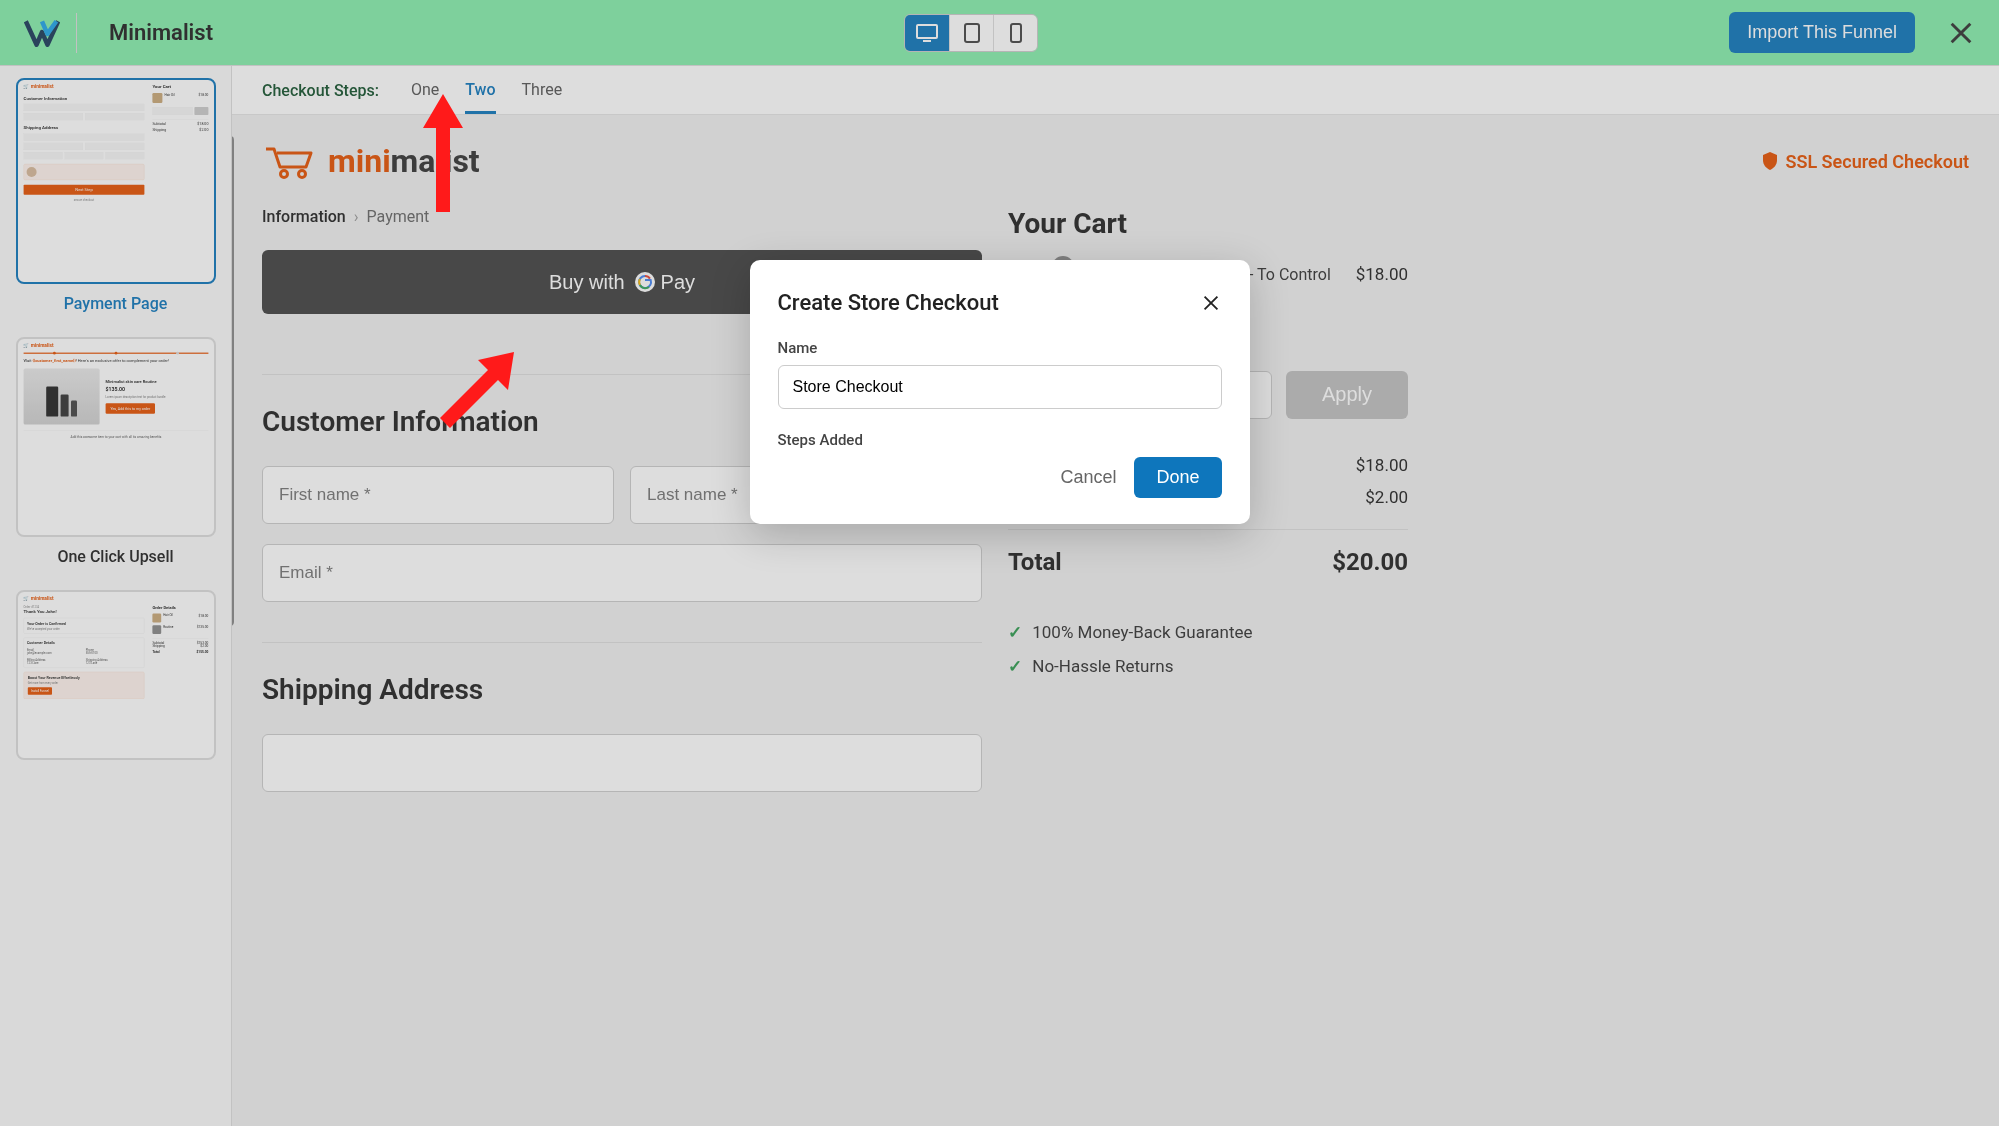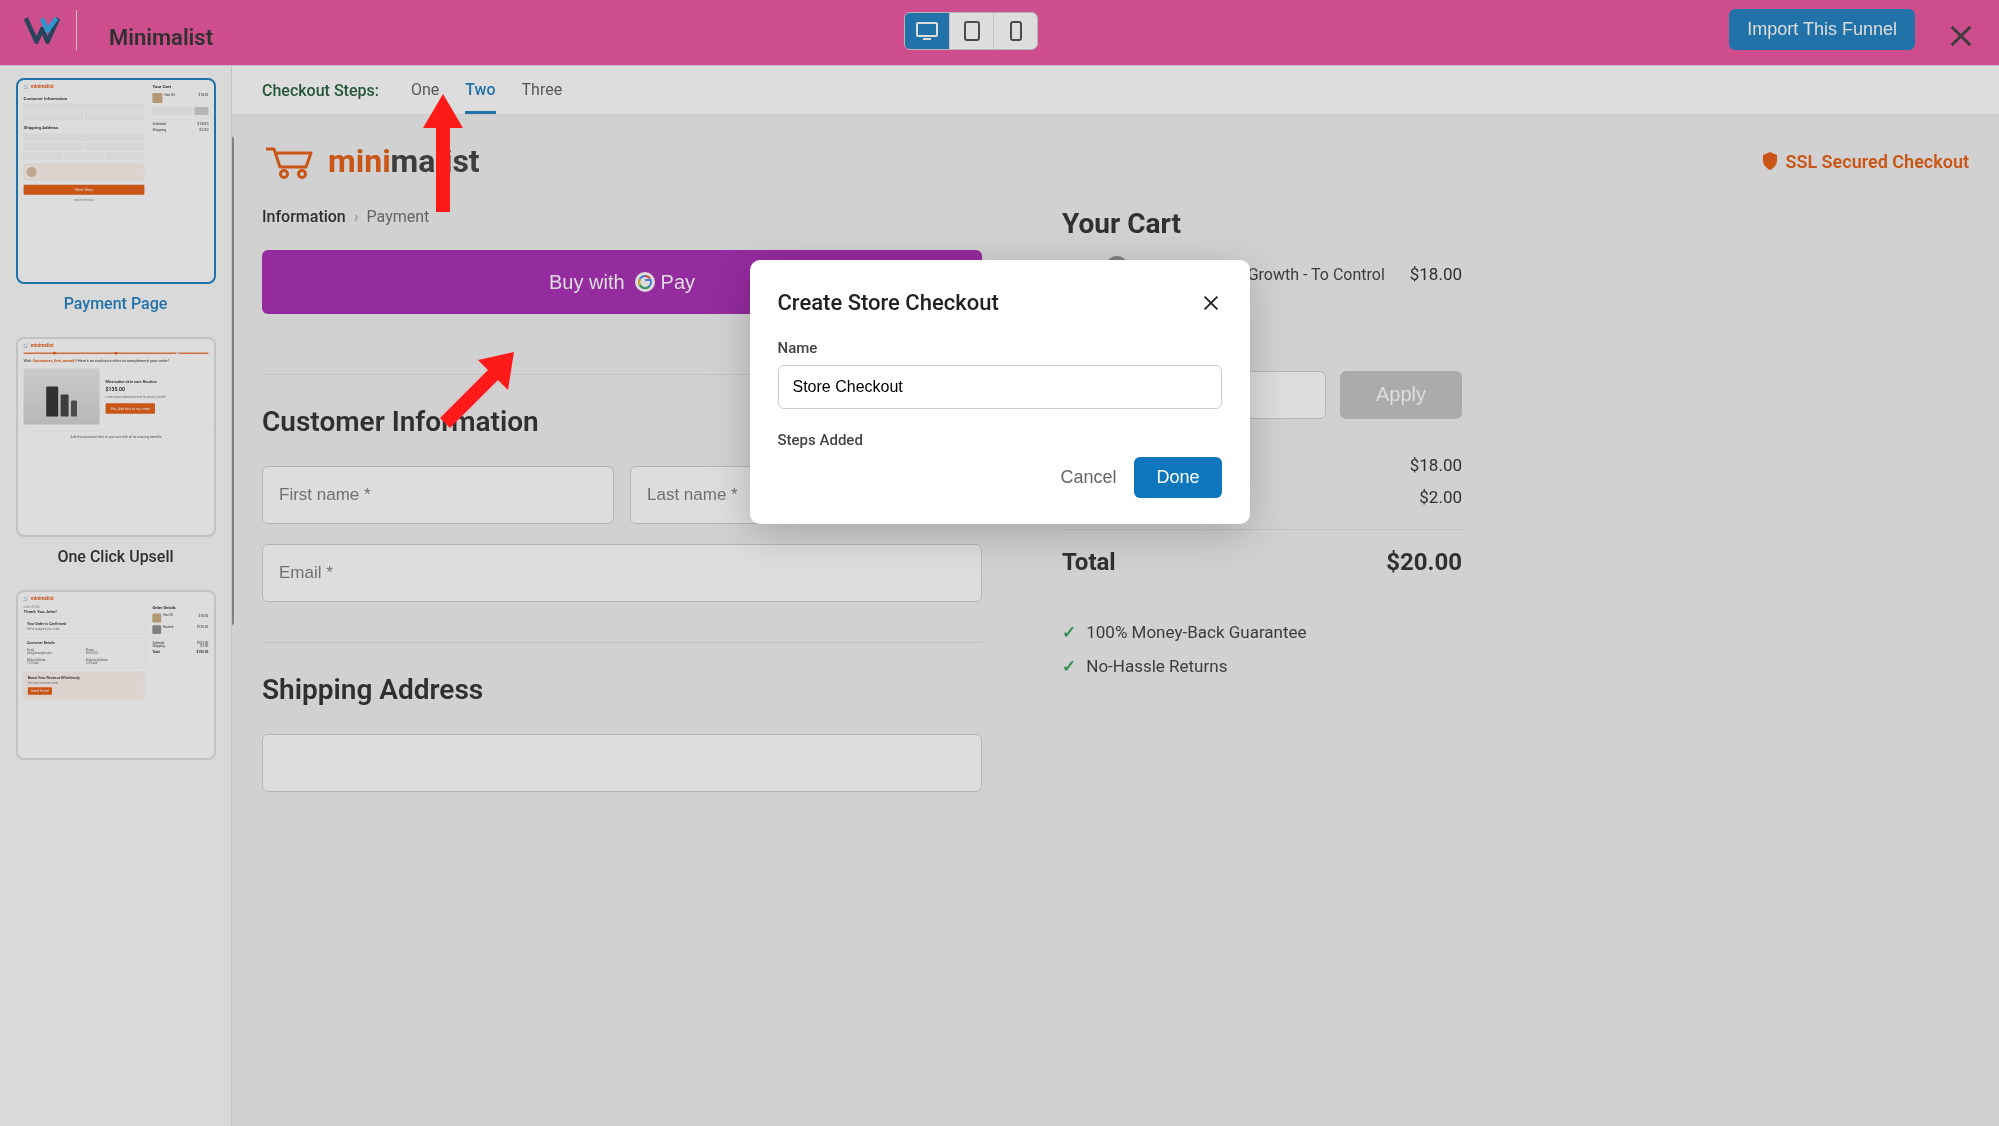--- a/index.html
+++ b/index.html
@@ -1,19 +1,19 @@
 <!DOCTYPE html>
 <html><head>
 <meta charset="utf-8">
 <style>
   * { box-sizing: border-box; margin: 0; padding: 0; }
   html, body { width: 100%; height: 100%; font-family: -apple-system, BlinkMacSystemFont, "Segoe UI", Roboto, Arial, sans-serif; background: #f0f0f0; color: #222; }
   
   
-  .topbar { height: 66px; background: #ec4899; border-bottom: 1px solid #ddd; display: flex; align-items: flex-end; padding: 15px 24px; gap: 16px; }
+  .topbar { height: 66px; background: #86efac; border-bottom: 1px solid #ddd; display: flex; align-items: center; padding: 15px 24px; gap: 16px; }
   .logo { display: flex; align-items: center; gap: 10px; padding-right: 16px; border-right: 1px solid #ddd; height: 40px; }
   .logo-svg { width: 36px; height: 28px; }
   .app-title { font-size: 22px; font-weight: 600; margin-left: 16px; }
   .spacer { flex: 1; }
   .device-toggle { display: flex; border: 1px solid #ccc; border-radius: 6px; overflow: hidden; }
   .device-btn { width: 44px; height: 36px; display: flex; align-items: center; justify-content: center; background: #fff; border-left: 1px solid #ddd; cursor: pointer; }
   .device-btn:first-child { border-left: none; }
   .device-btn.active { background: #0e76bc; }
   .device-btn.active svg rect, .device-btn.active svg path { stroke: #fff; }
   .import-btn { background: #0e76bc; color: #fff; padding: 10px 18px; border-radius: 6px; border: none; font-size: 18px; font-weight: 500; cursor: pointer; margin-right: 8px; }
@@ -33,29 +33,29 @@
   .step-tab { color: #555; padding-bottom: 12px; border-bottom: 3px solid transparent; cursor: pointer; }
   .step-tab.active { color: #0e76bc; border-bottom-color: #0e76bc; font-weight: 500; }
   
   .brand-row { display: flex; justify-content: space-between; align-items: center; padding: 26px 30px; }
   .brand { display: flex; align-items: center; gap: 10px; }
   .brand-text { font-size: 32px; font-weight: 700; }
   .brand-text .m1 { color: #e65100; }
   .brand-text .m2 { color: #333; }
   .ssl { color: #e65100; font-weight: 600; font-size: 18px; display: flex; align-items: center; gap: 6px; }
   
-  .body-row { display: flex; gap: 80px; padding: 0 30px 40px; }
+  .body-row { display: flex; gap: 26px; padding: 0 30px 40px; }
   .left-col { flex: 1; max-width: 720px; }
   .right-col { width: 400px; }
   
   .breadcrumb { display: flex; align-items: center; gap: 8px; font-size: 16px; color: #666; margin-bottom: 24px; }
   .breadcrumb .active { color: #222; font-weight: 500; }
   .chev { color: #999; }
   
-  .buy-btn { background: #a21caf; color: #fff; width: 100%; padding: 20px; border: none; border-radius: 6px; font-size: 20px; display: flex; align-items: center; justify-content: center; gap: 8px; margin-bottom: 60px; }
+  .buy-btn { background: #404040; color: #fff; width: 100%; padding: 20px; border: none; border-radius: 6px; font-size: 20px; display: flex; align-items: center; justify-content: center; gap: 8px; margin-bottom: 60px; }
   .gpay { display: inline-flex; align-items: center; }
   .divider { border-top: 1px solid #ddd; margin: 0 0 30px; }
   
   h2.section-title { font-size: 28px; font-weight: 600; margin-bottom: 28px; color: #222; }
   .form-row { display: flex; gap: 16px; margin-bottom: 20px; }
   .form-input { flex: 1; padding: 18px 16px; border: 1px solid #ccc; border-radius: 6px; font-size: 17px; color: #777; background: #fff; }
   
   
   .cart-title { font-size: 28px; font-weight: 700; margin-bottom: 24px; }
   .cart-item { display: flex; gap: 14px; margin-bottom: 24px; }

